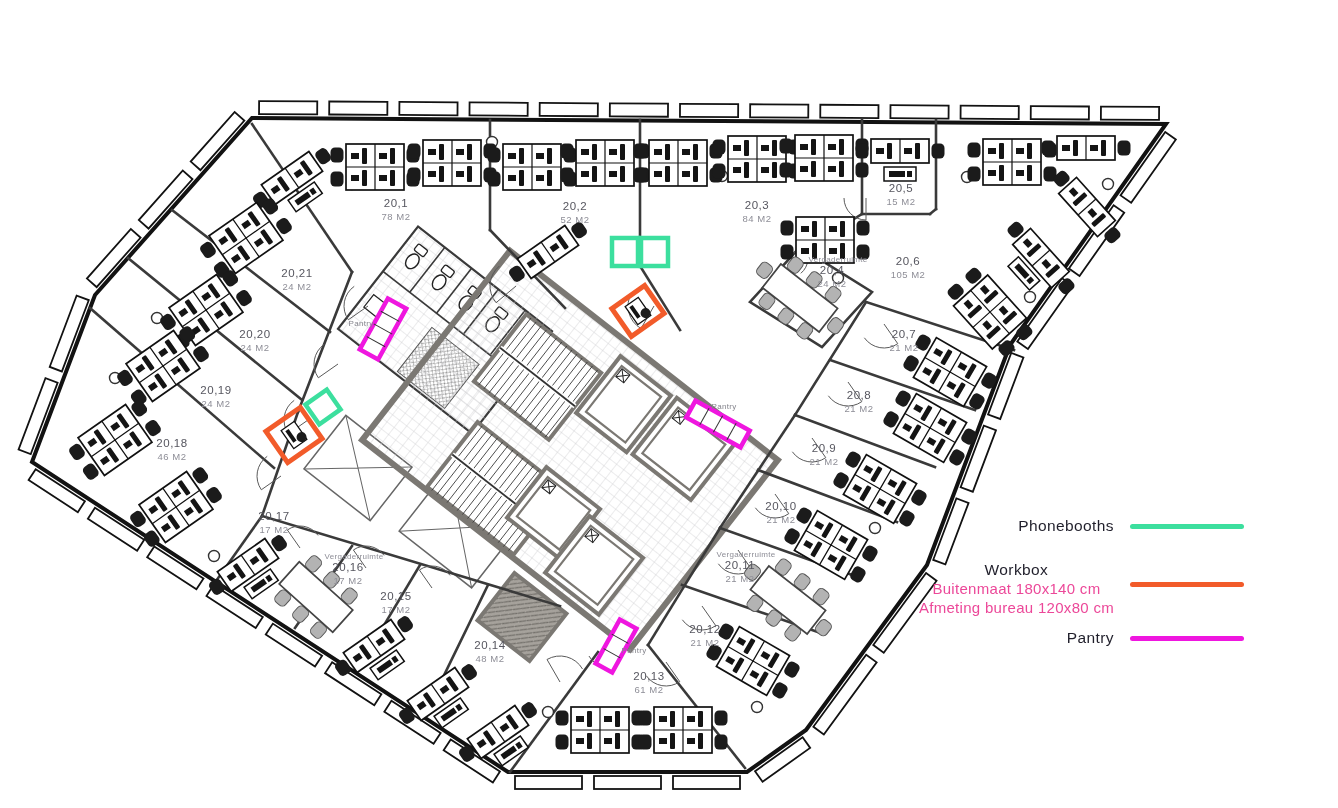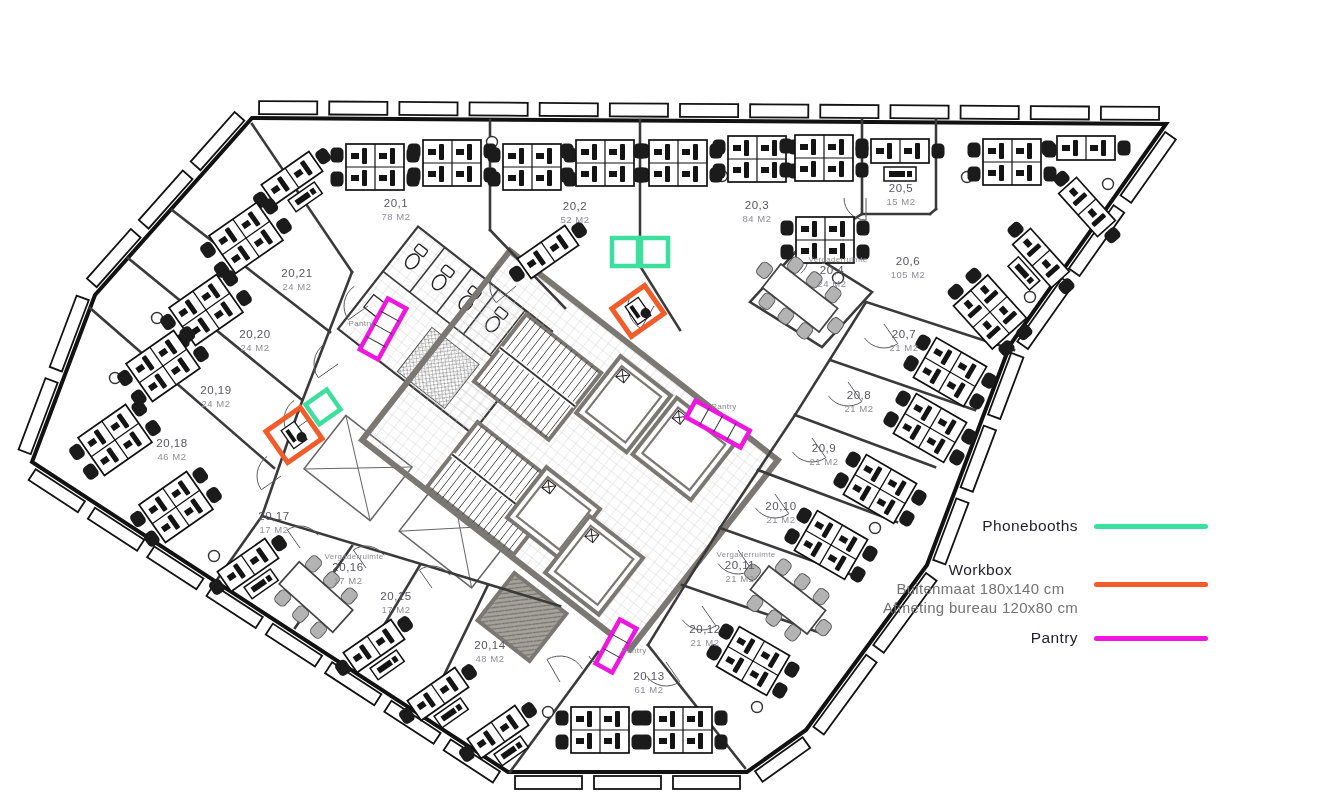--- a/index.html
+++ b/index.html
@@ -1,24 +1,24 @@
 <!DOCTYPE html>
 <html><head>
 <meta charset="utf-8">
 <style>
   html,body{margin:0;padding:0;background:#fff;}
   body{width:1338px;height:808px;overflow:hidden;font-family:"Liberation Sans",sans-serif;}
   .stage{position:relative;width:1338px;height:808px;background:#fff;}
   svg{position:absolute;left:0;top:0;}
-  .legend{position:absolute;left:836px;top:517px;width:372px;color:#201f2b;}
+  .legend{position:absolute;left:872px;top:517px;width:372px;color:#201f2b;}
   .lrow{display:flex;align-items:center;justify-content:flex-end;gap:16px;}
   .lg-col{text-align:center;}
   .lg-line{display:block;width:114px;height:5px;border-radius:3px;flex:0 0 114px;background:#ccc;}
   .lg-label{font-size:15.5px;letter-spacing:.4px;}
-  .lg-sub{font-size:15px;letter-spacing:.3px;color:#737373;line-height:19px;}
+  .lg-sub{font-size:15px;letter-spacing:.3px;color:#ec4899;line-height:19px;}
   .wb{align-items:flex-start;margin-top:26px;}
   .wb .lg-line{margin-top:21px;}
   .pr{margin-top:12px;}
   text{font-family:"Liberation Sans",sans-serif;}
 </style>
 </head>
 <body>
 
 <div class="stage">
   <svg id="plan" width="1338" height="808" viewBox="0 0 1338 808">

